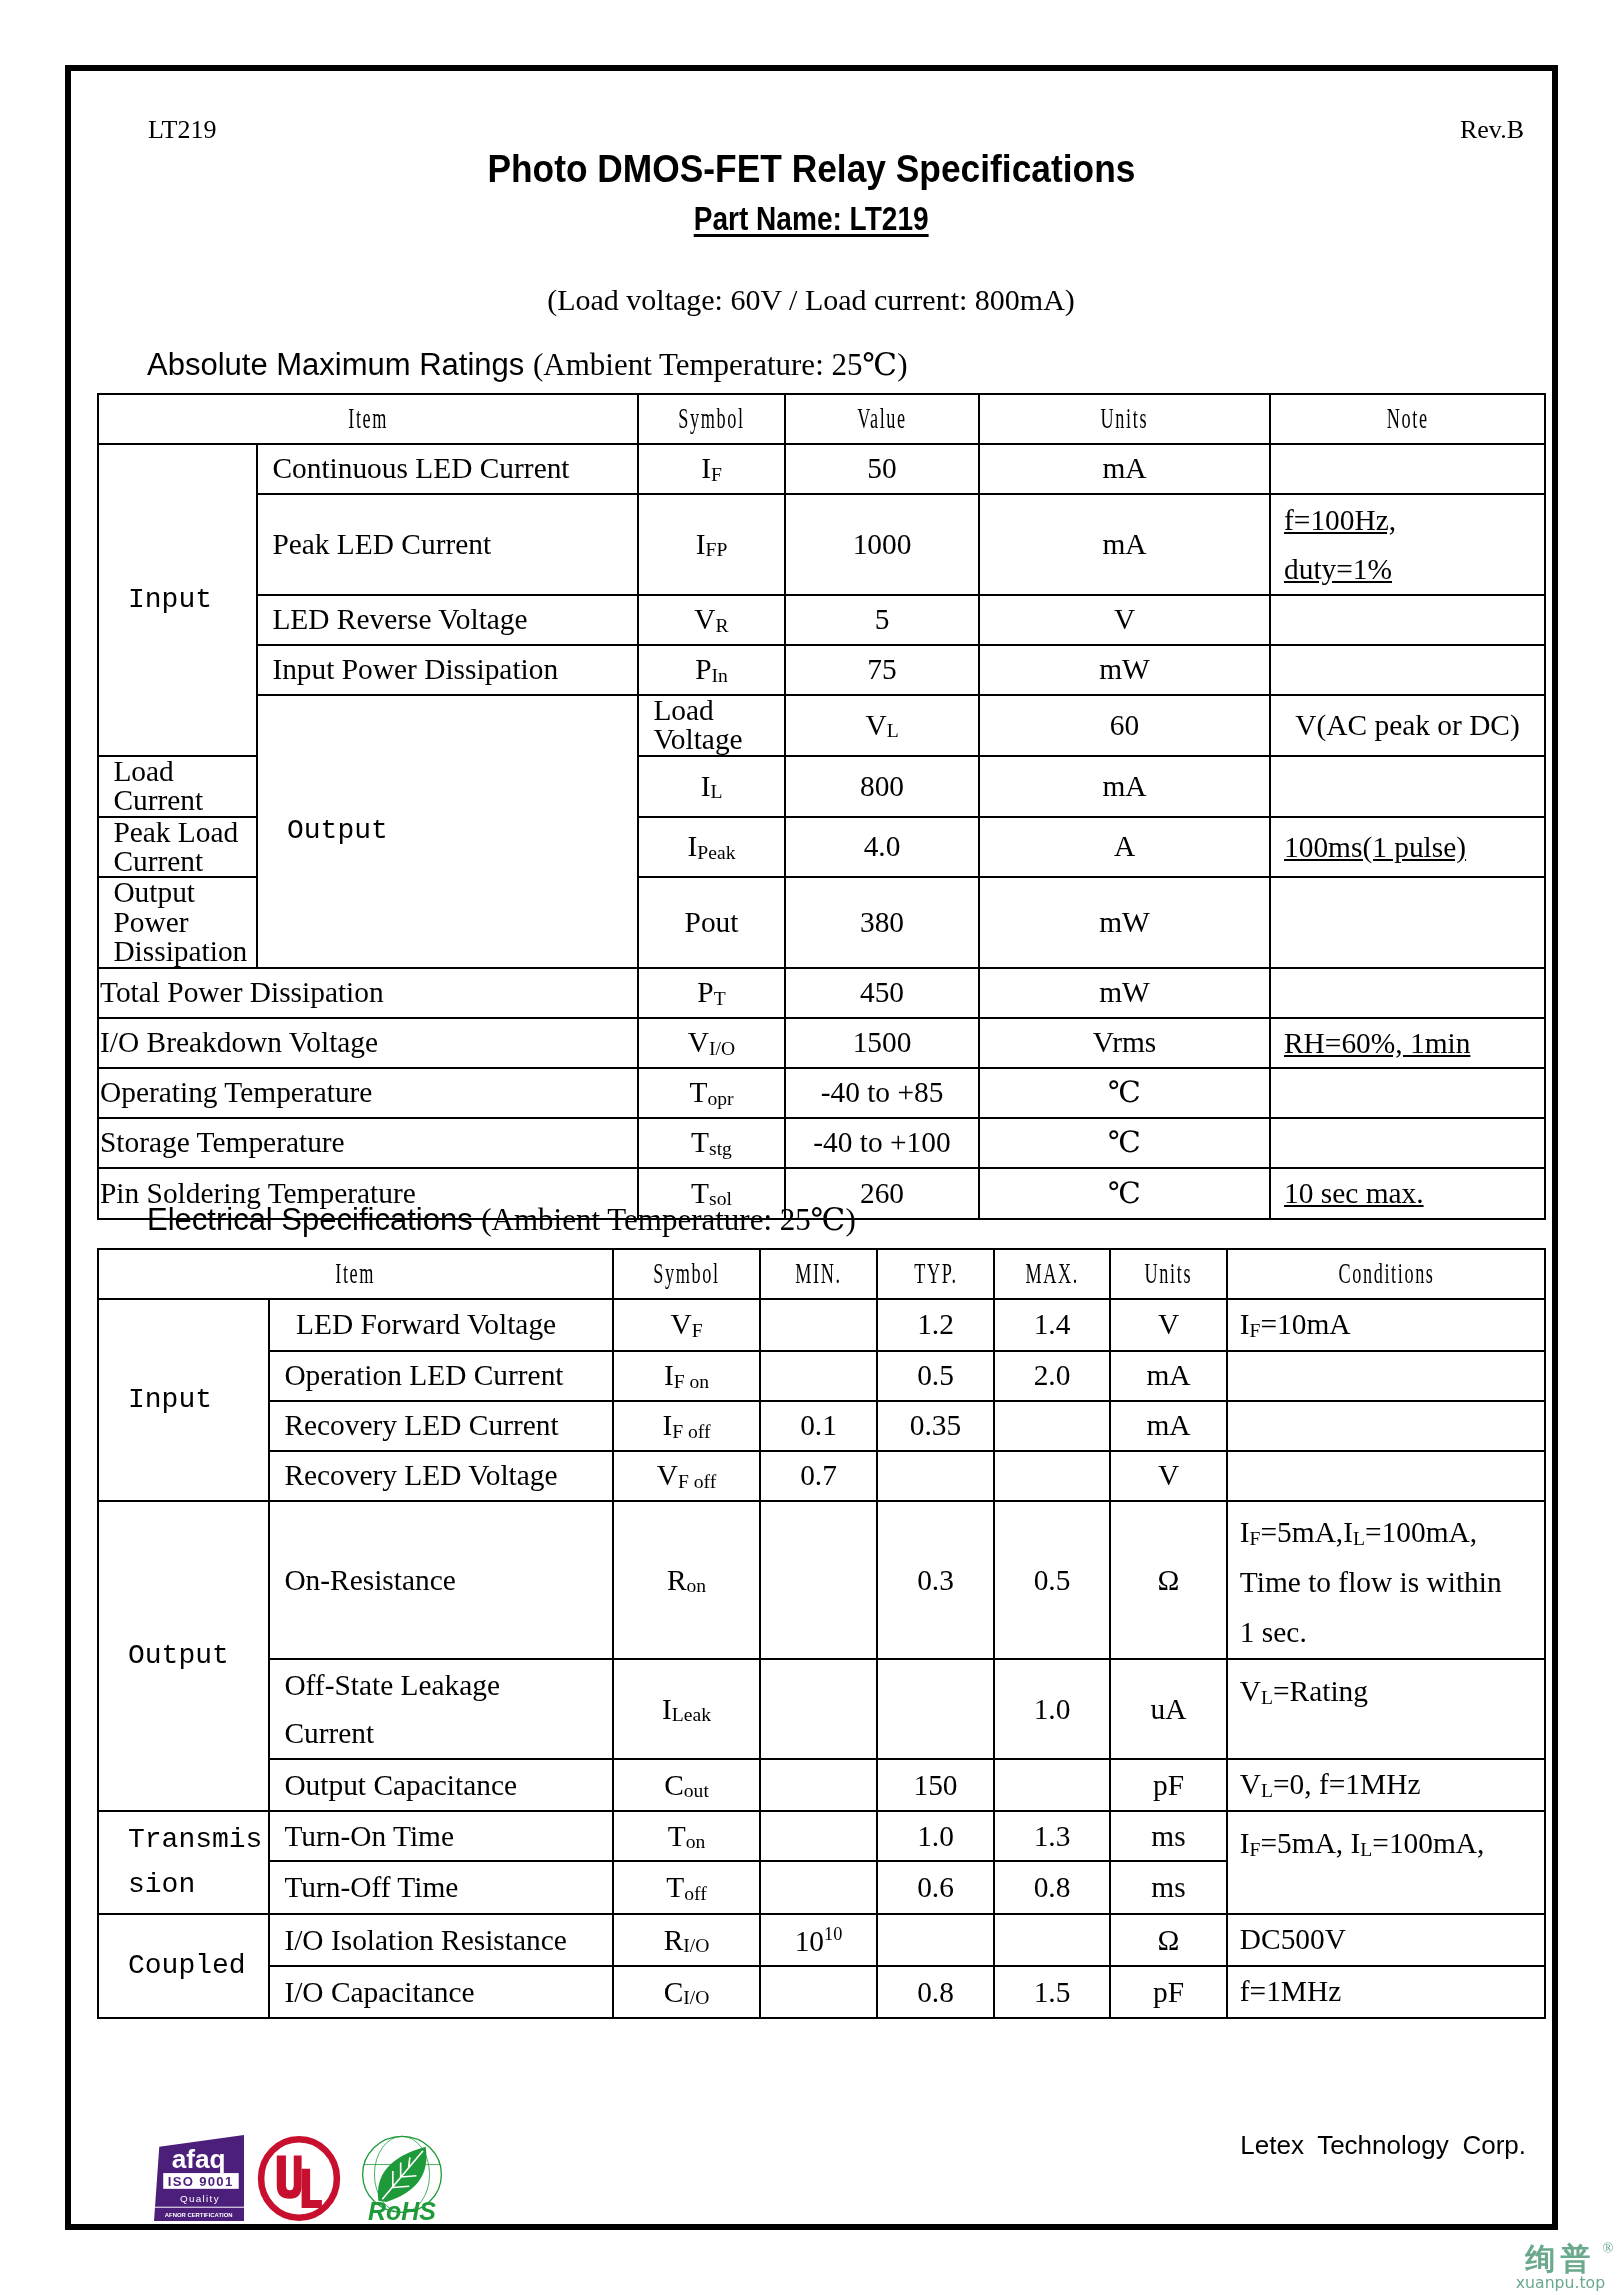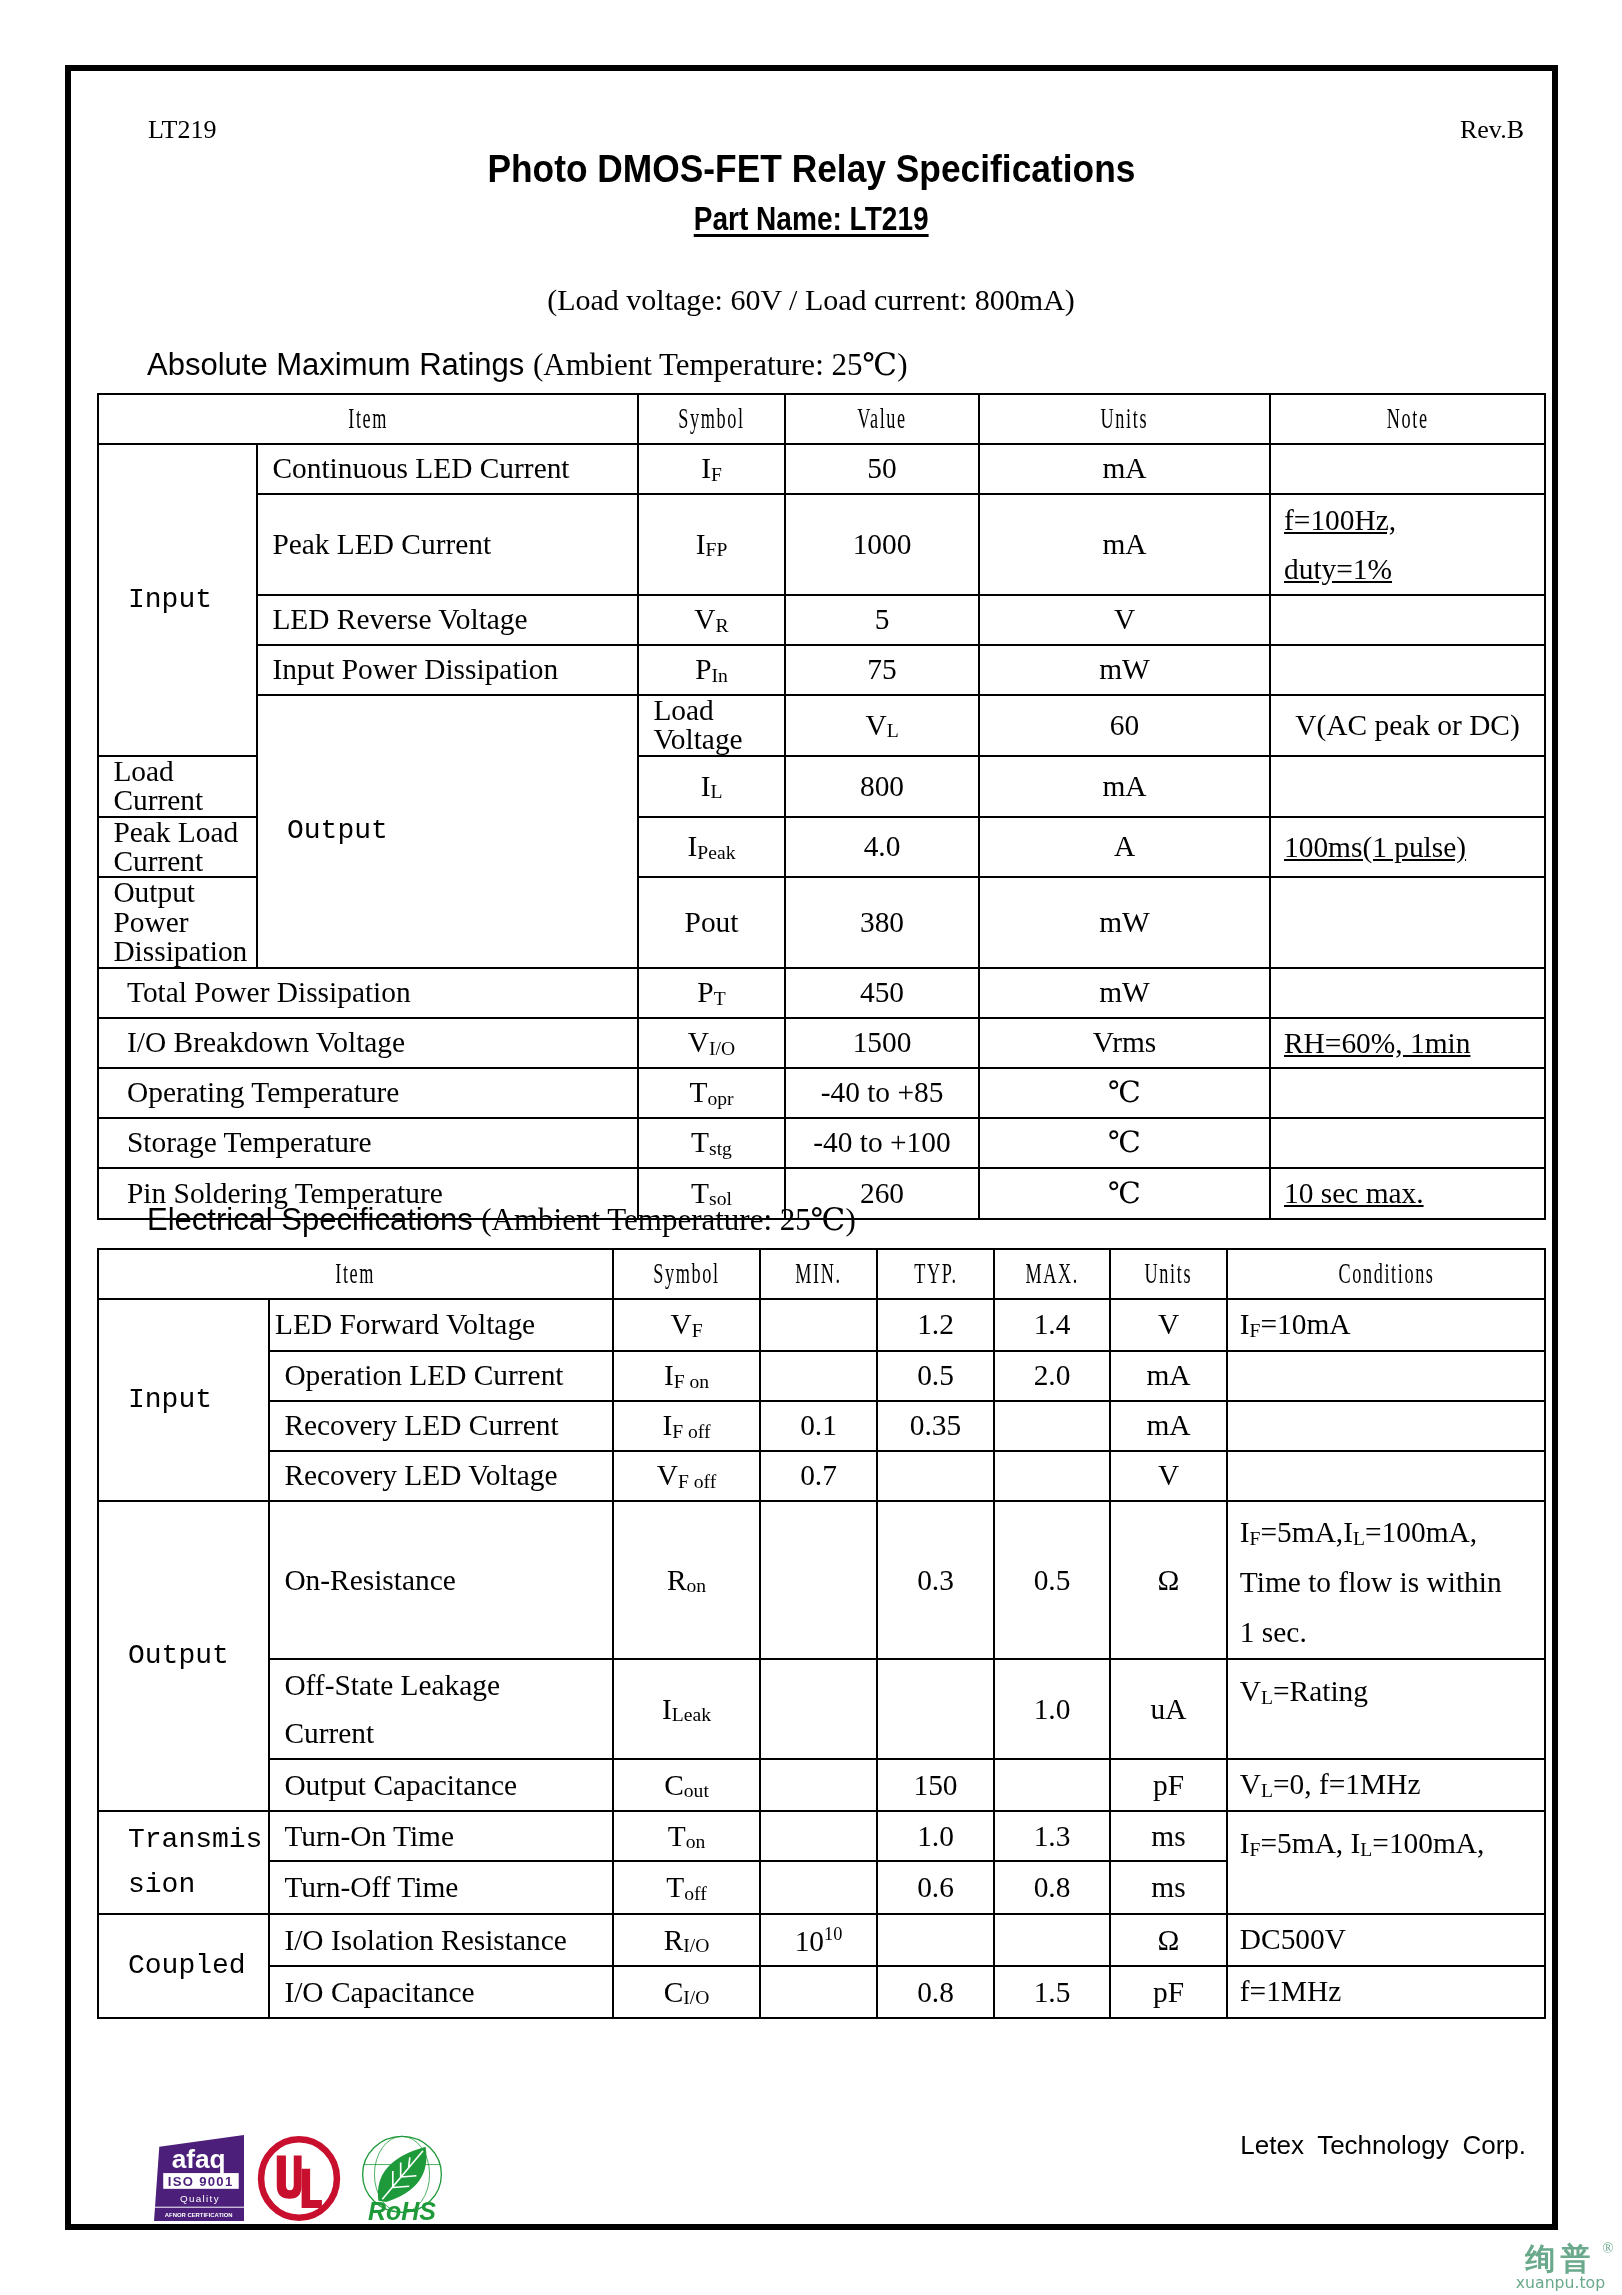--- a/index.html
+++ b/index.html
@@ -16,21 +16,21 @@
   .partname span { text-decoration:underline; text-decoration-thickness:3.3px; text-underline-offset:3.9px; display:inline-block; transform:scaleX(0.85); }
   .subtitle { left:0; width:1622px; top:267px; text-align:center; font-size:30px;margin-top:16px; }
   .heading { font-size:31px; }
   .heading .paren { font-family:"Liberation Serif","DejaVu Serif",serif; font-size:31px; }
   table.spec { position:absolute; border-collapse:collapse; table-layout:fixed;border-radius:15px; }
   table.spec td { border:2.6px solid #000; padding:0; font-family:"Liberation Serif","DejaVu Serif",serif; font-size:29.4px; vertical-align:middle; line-height:1.0; overflow:hidden; }
   table.spec td.hdr { text-align:center; font-size:29.4px; letter-spacing:2.6px; transform-origin:center; }
   table.spec td.hdr span { display:inline-block; transform:scaleX(0.62); }
   table.spec td.group { font-family:Liberation Mono, monospace; font-size:28px; padding-left:29px; line-height:1.6; }
   table.spec td.item { padding-left:14.4px; }
-  table.spec td.item-wide { padding-left:28px; }
+  table.spec td.item-wide { padding-left:1px; }
   table.spec td.c { text-align:center; }
   table.spec td.note { padding-left:13px; line-height:1.65;text-decoration:underline; }
   table.spec td.cond { padding-left:11.8px; line-height:1.7; vertical-align:top; padding-top:6.5px; }
   table.spec td.cond.mid { vertical-align:middle; padding-top:0; }
   sub.s { font-size:19.6px; vertical-align:baseline; position:relative; top:2.6px; }
   sup.e { font-size:18.3px; vertical-align:super; }
   .footer-company { right:96px; top:2130px; font-size:26px; word-spacing:6.5px; }
   .logo { position:absolute; }
   .watermark { position:absolute; left:1505px; top:2244px; width:111px; color:#6aa98b; text-align:center; }
   .watermark .cn { font-family:"DejaVu Sans",sans-serif; font-size:30px; font-weight:bold; letter-spacing:5.2px; line-height:1; }
@@ -192,21 +192,21 @@
     <td class="hdr"><span>Symbol</span></td>
     <td class="hdr"><span>MIN.</span></td>
     <td class="hdr"><span>TYP.</span></td>
     <td class="hdr"><span>MAX.</span></td>
     <td class="hdr"><span>Units</span></td>
     <td class="hdr"><span>Conditions</span></td>
   </tr>
 
   <tr style="height:50px">
     <td rowspan="4" class="group">Input</td>
-    <td class="item" style="padding-left:5px">LED Forward Voltage</td>
+    <td class="item" style="padding-left:26px">LED Forward Voltage</td>
     <td class="c"><span>V</span><sub class="s">F</sub></td>
     <td class="c"></td>
     <td class="c">1.2</td>
     <td class="c">1.4</td>
     <td class="c">V</td>
     <td class="cond mid"><span>I</span><sub class="s">F</sub><span>=10mA</span></td>
   </tr>
   <tr style="height:50px">
     <td class="item">Operation LED Current</td>
     <td class="c"><span>I</span><sub class="s">F on</sub></td>

